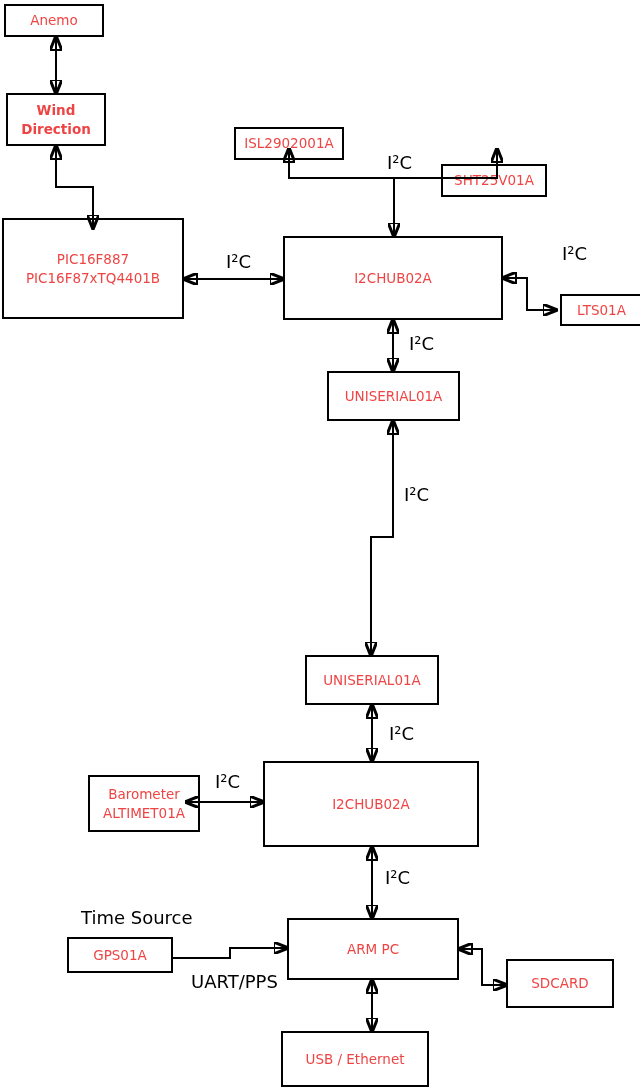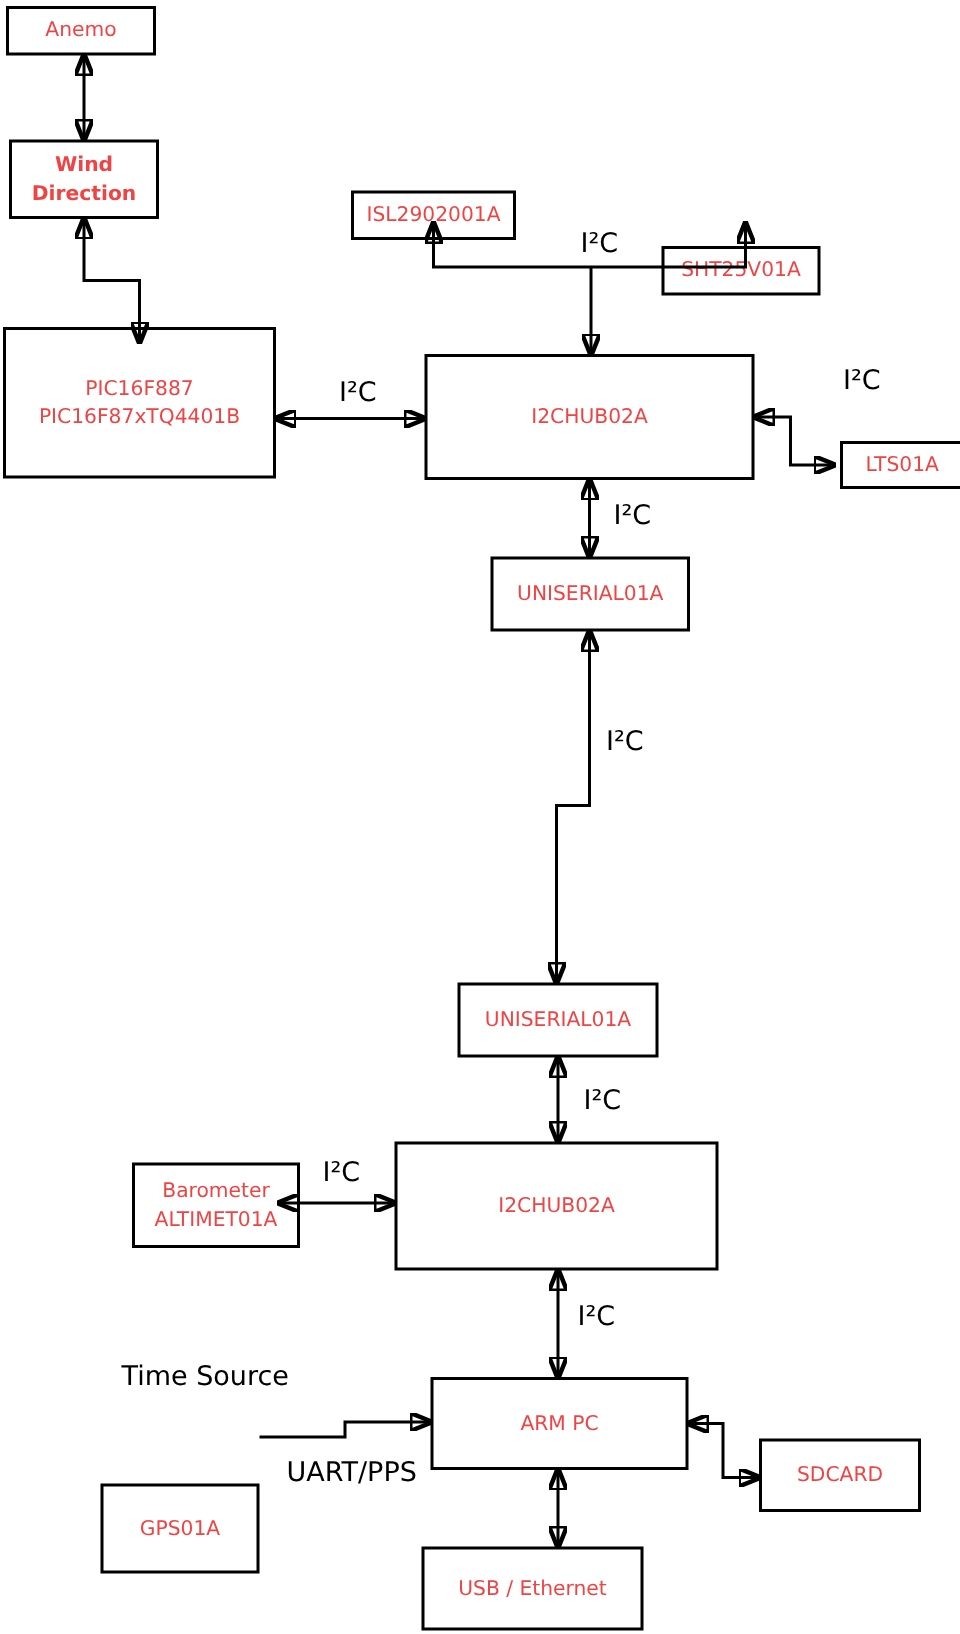--- a/index.html
+++ b/index.html
@@ -95,21 +95,21 @@
 
   <div class="box" style="left:263px; top:761px; width:216px; height:86px;">
     <span>I2CHUB02A</span>
   </div>
 
   <div class="box" style="left:88px; top:775px; width:112px; height:57px;">
     <span>Barometer</span>
     <span>ALTIMET01A</span>
   </div>
 
-  <div class="box" style="left:67px; top:989px; width:106px; height:60px;justify-content:center;">
+  <div class="box" style="left:67px; top:937px; width:106px; height:36px;justify-content:center;">
     <span>GPS01A</span>
   </div>
 
   <div class="box" style="left:287px; top:918px; width:172px; height:62px;">
     <span>ARM PC</span>
   </div>
 
   <div class="box" style="left:506px; top:959px; width:108px; height:49px;text-align:center;">
     <span>SDCARD</span>
   </div>

